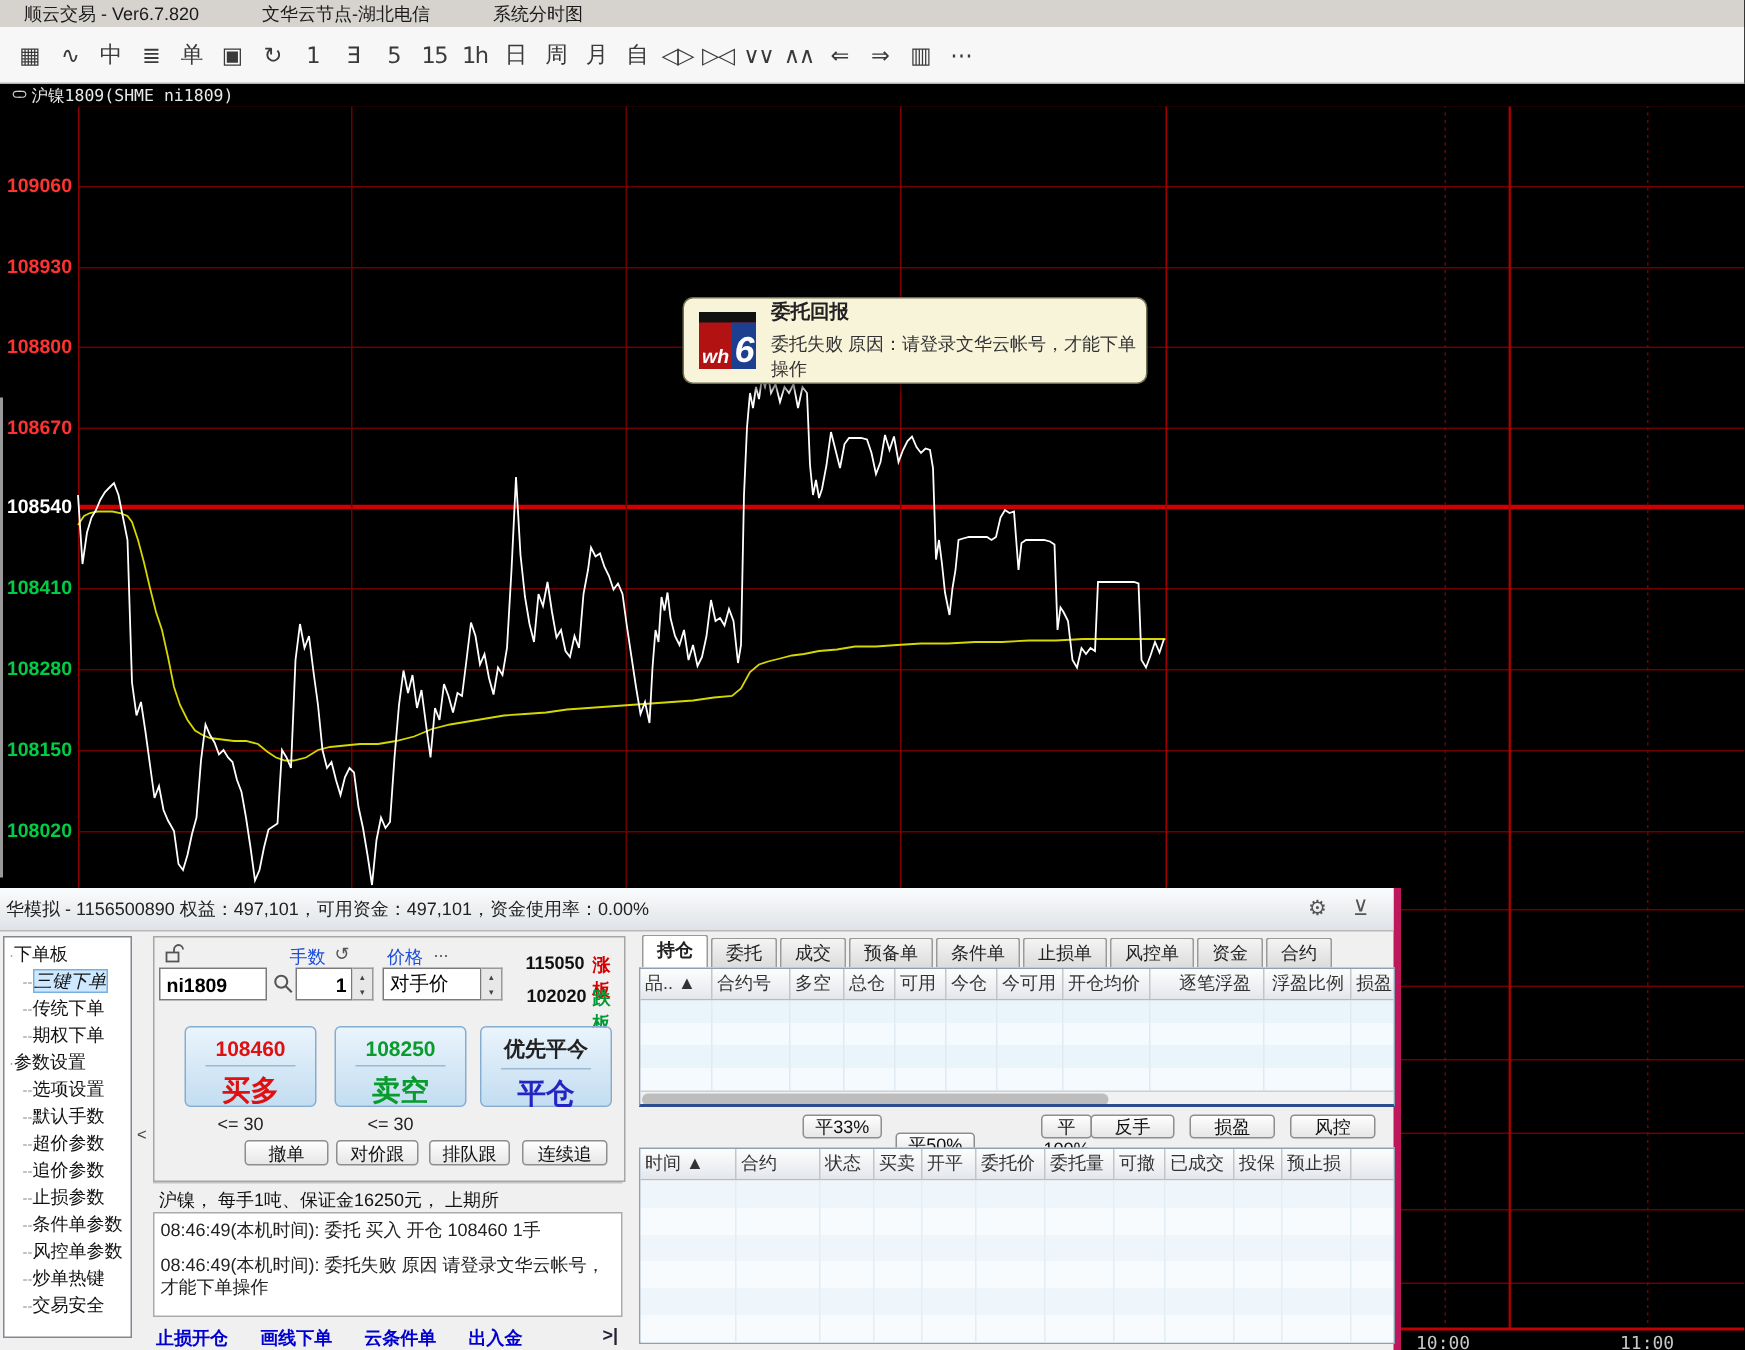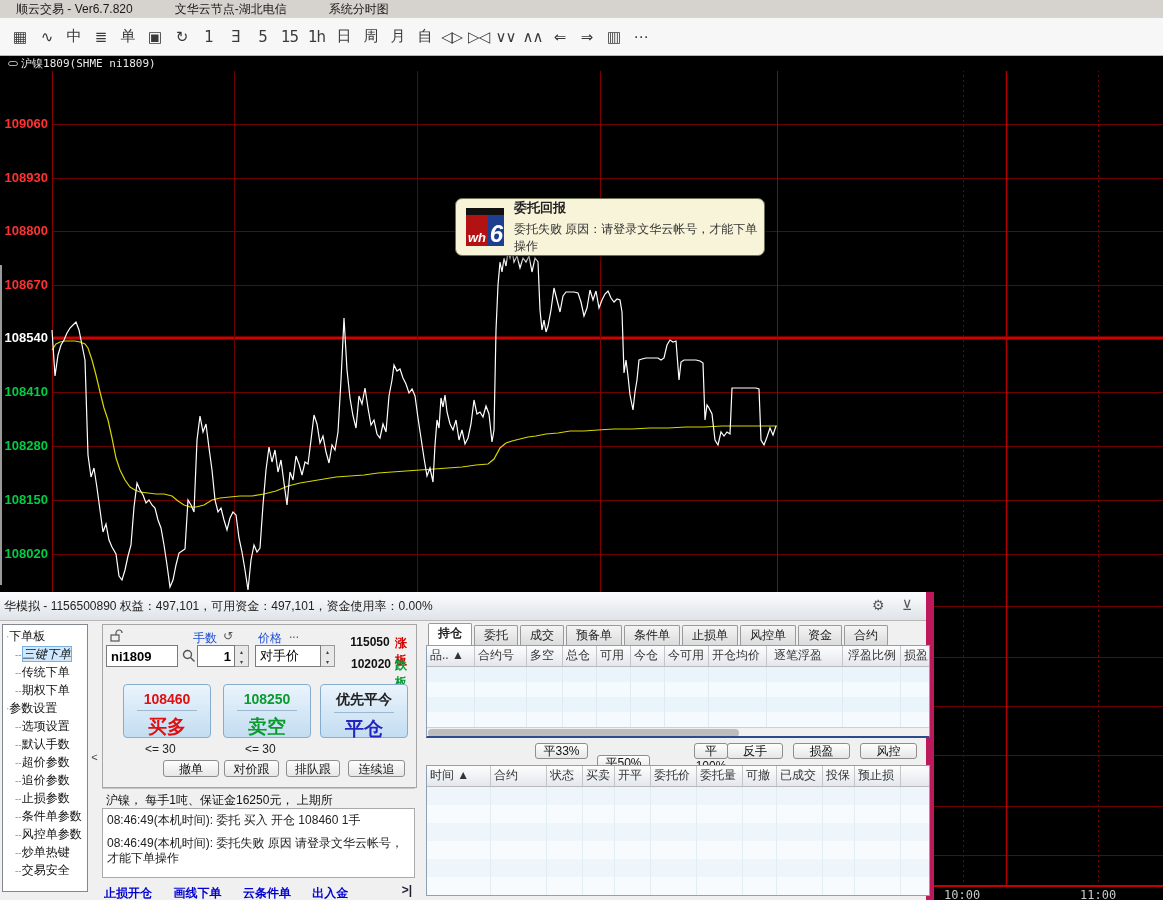--- a/index.html
+++ b/index.html
@@ -32,21 +32,21 @@
   .whlogo{width:38px;height:38px;margin:0 10px 0 10px;position:relative;background:#b21212;overflow:hidden;flex:none;}
   .whlogo .top{position:absolute;left:0;top:0;width:100%;height:7px;background:#111;}
   .whlogo .blue{position:absolute;right:0;top:7px;width:16px;height:31px;background:#1c3f90;}
   .whlogo .wh{position:absolute;left:2px;bottom:1px;color:#fff;font-weight:bold;font-size:13px;font-style:italic;}
   .whlogo .six{position:absolute;right:1px;bottom:0px;color:#fff;font-size:24px;font-style:italic;font-weight:bold;line-height:24px;}
   .popup .ptitle{font-size:13px;font-weight:bold;color:#222;margin-bottom:4px;}
   .popup .pmsg{font-size:12px;color:#333;}
 
   
   .panel{left:0;top:592px;width:934px;height:308px;background:#f0f0f0;z-index:20;
-         border-right:8px solid #be185d;box-sizing:border-box;}
+         border-right:5px solid #be185d;box-sizing:border-box;}
   .phead{position:absolute;left:0;top:0;width:100%;height:28px;
          background:linear-gradient(#fbfcfd,#dfe3e8);border-bottom:1px solid #b7b7b7;
          display:flex;align-items:center;font-size:12px;color:#222;}
   .phead .txt{margin-left:4px;}
   .phead .ico{position:absolute;font-size:14px;color:#555;cursor:pointer;}
 
   
   .tree{left:2px;top:32px;width:86px;height:268px;background:#fff;border:1px solid #828790;
         font-size:12px;color:#111;padding-top:2px;box-sizing:border-box;}
   .tnode{height:18px;line-height:18px;white-space:nowrap;}
@@ -321,21 +321,21 @@
   <div class="abs gridwrap">
     <div class="ghead">
       <div style="width:48px;">品.. ▲</div>
       <div style="width:52px;">合约号</div>
       <div style="width:36px;">多空</div>
       <div style="width:34px;">总仓</div>
       <div style="width:34px;">可用</div>
       <div style="width:34px;">今仓</div>
       <div style="width:44px;">今可用</div>
       <div style="width:58px;">开仓均价</div>
-      <div style="width:76px;text-align:right;padding-right:20px;">逐笔浮盈</div>
+      <div style="width:76px;text-align:right;padding-right:8px;">逐笔浮盈</div>
       <div style="width:58px;text-align:right;padding-right:4px;">浮盈比例</div>
       <div style="width:34px;">损盈</div>
     </div>
     <div class="gbody">
       <div style="width:48px;"></div>
         <div style="width:52px;"></div>
         <div style="width:36px;"></div>
       <div style="width:34px;"></div>
         <div style="width:34px;"></div>
         <div style="width:34px;"></div>

